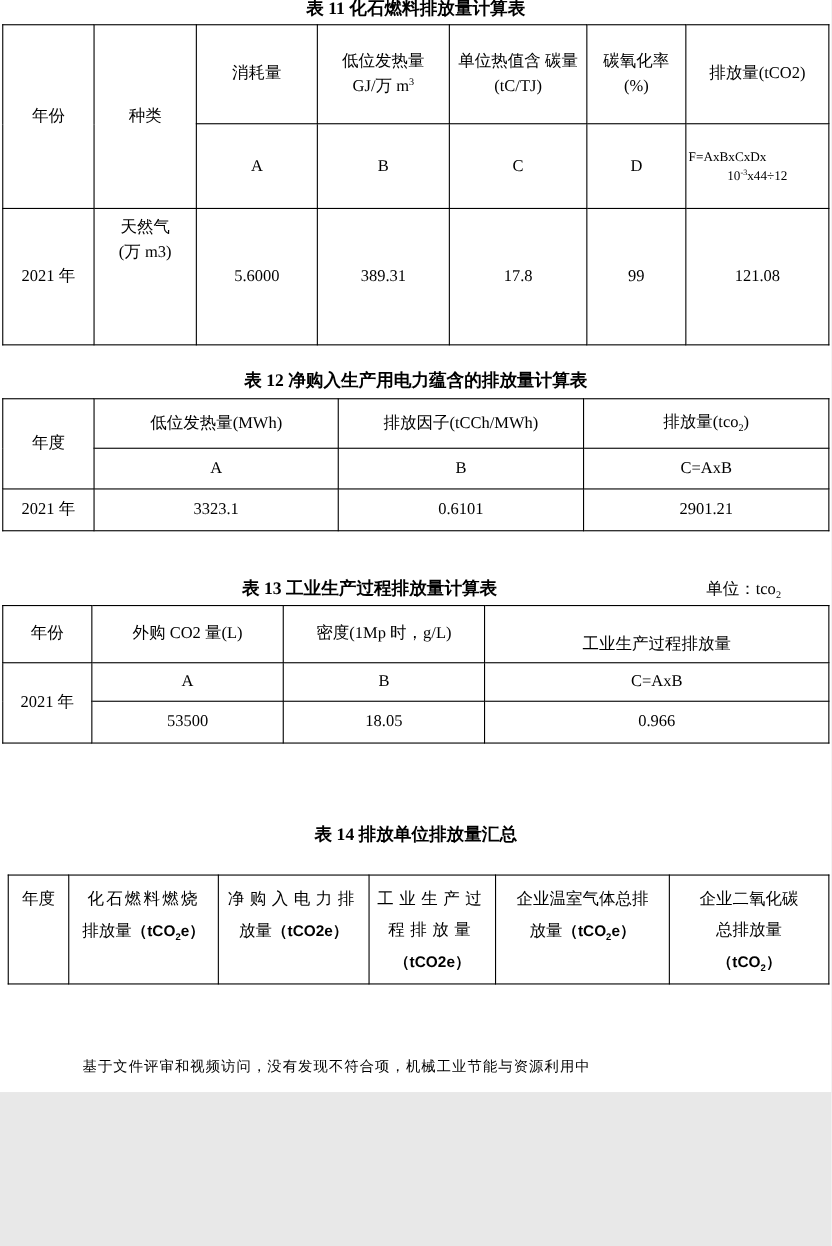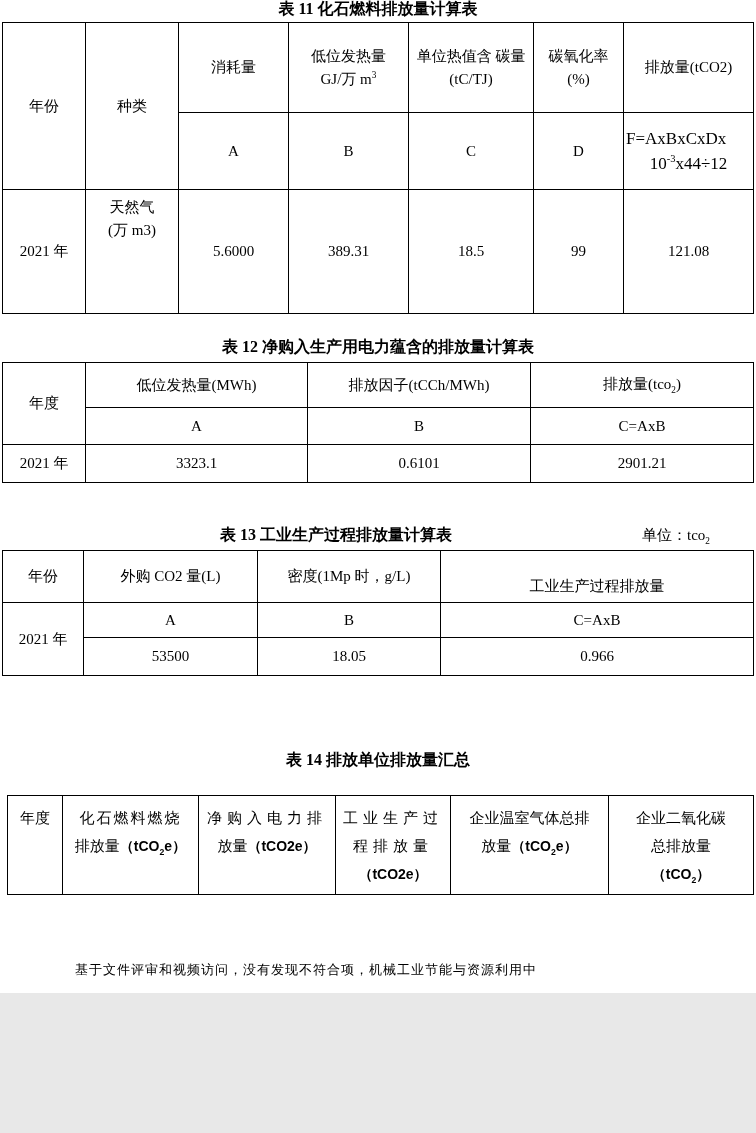--- a/index.html
+++ b/index.html
@@ -15,21 +15,21 @@
     font-size:15px;line-height:1.5;padding:0 2px;overflow:hidden;
   }
   sub{font-size:0.62em;}
   sup{font-size:0.62em;}
 
   
   .t11{width:751px;margin:4px 0 0 2px;}
   .t11 .r1 td{height:89px;}
   .t11 .r2 td{height:76px;}
   .t11 .r3 td{height:117px;}
-  .t11 .fcell{text-align:left;font-size:17px;}
+  .t11 .fcell{text-align:left;font-size:12px;}
   .t11 .fcell .fl2{text-align:center;}
   .t11 .kind-cell{vertical-align:top;padding-top:6px;}
 
   
   .t12-title{margin-top:24px;}
   .t12{width:751px;margin:6px 0 0 2px;}
   .t12 .r1 td{height:44px;}
   .t12 .r2 td{height:36px;}
   .t12 .r3 td{height:37px;}
 
@@ -105,21 +105,21 @@
       </td>
     </tr>
     <tr class="r3">
       <td>2021 年</td>
       <td class="kind-cell">
         <div>天然气</div>
         <div>(万 m3)</div>
       </td>
       <td>5.6000</td>
       <td>389.31</td>
-      <td>18.5</td>
+      <td>17.8</td>
       <td>99</td>
       <td>121.08</td>
     </tr>
   </tbody>
     </table>
 
   <div class="tbl-title t12-title">表 12 净购入生产用电力蕴含的排放量计算表</div>
   <table class="t12">
     <colgroup>
       <col style="width:83px">

